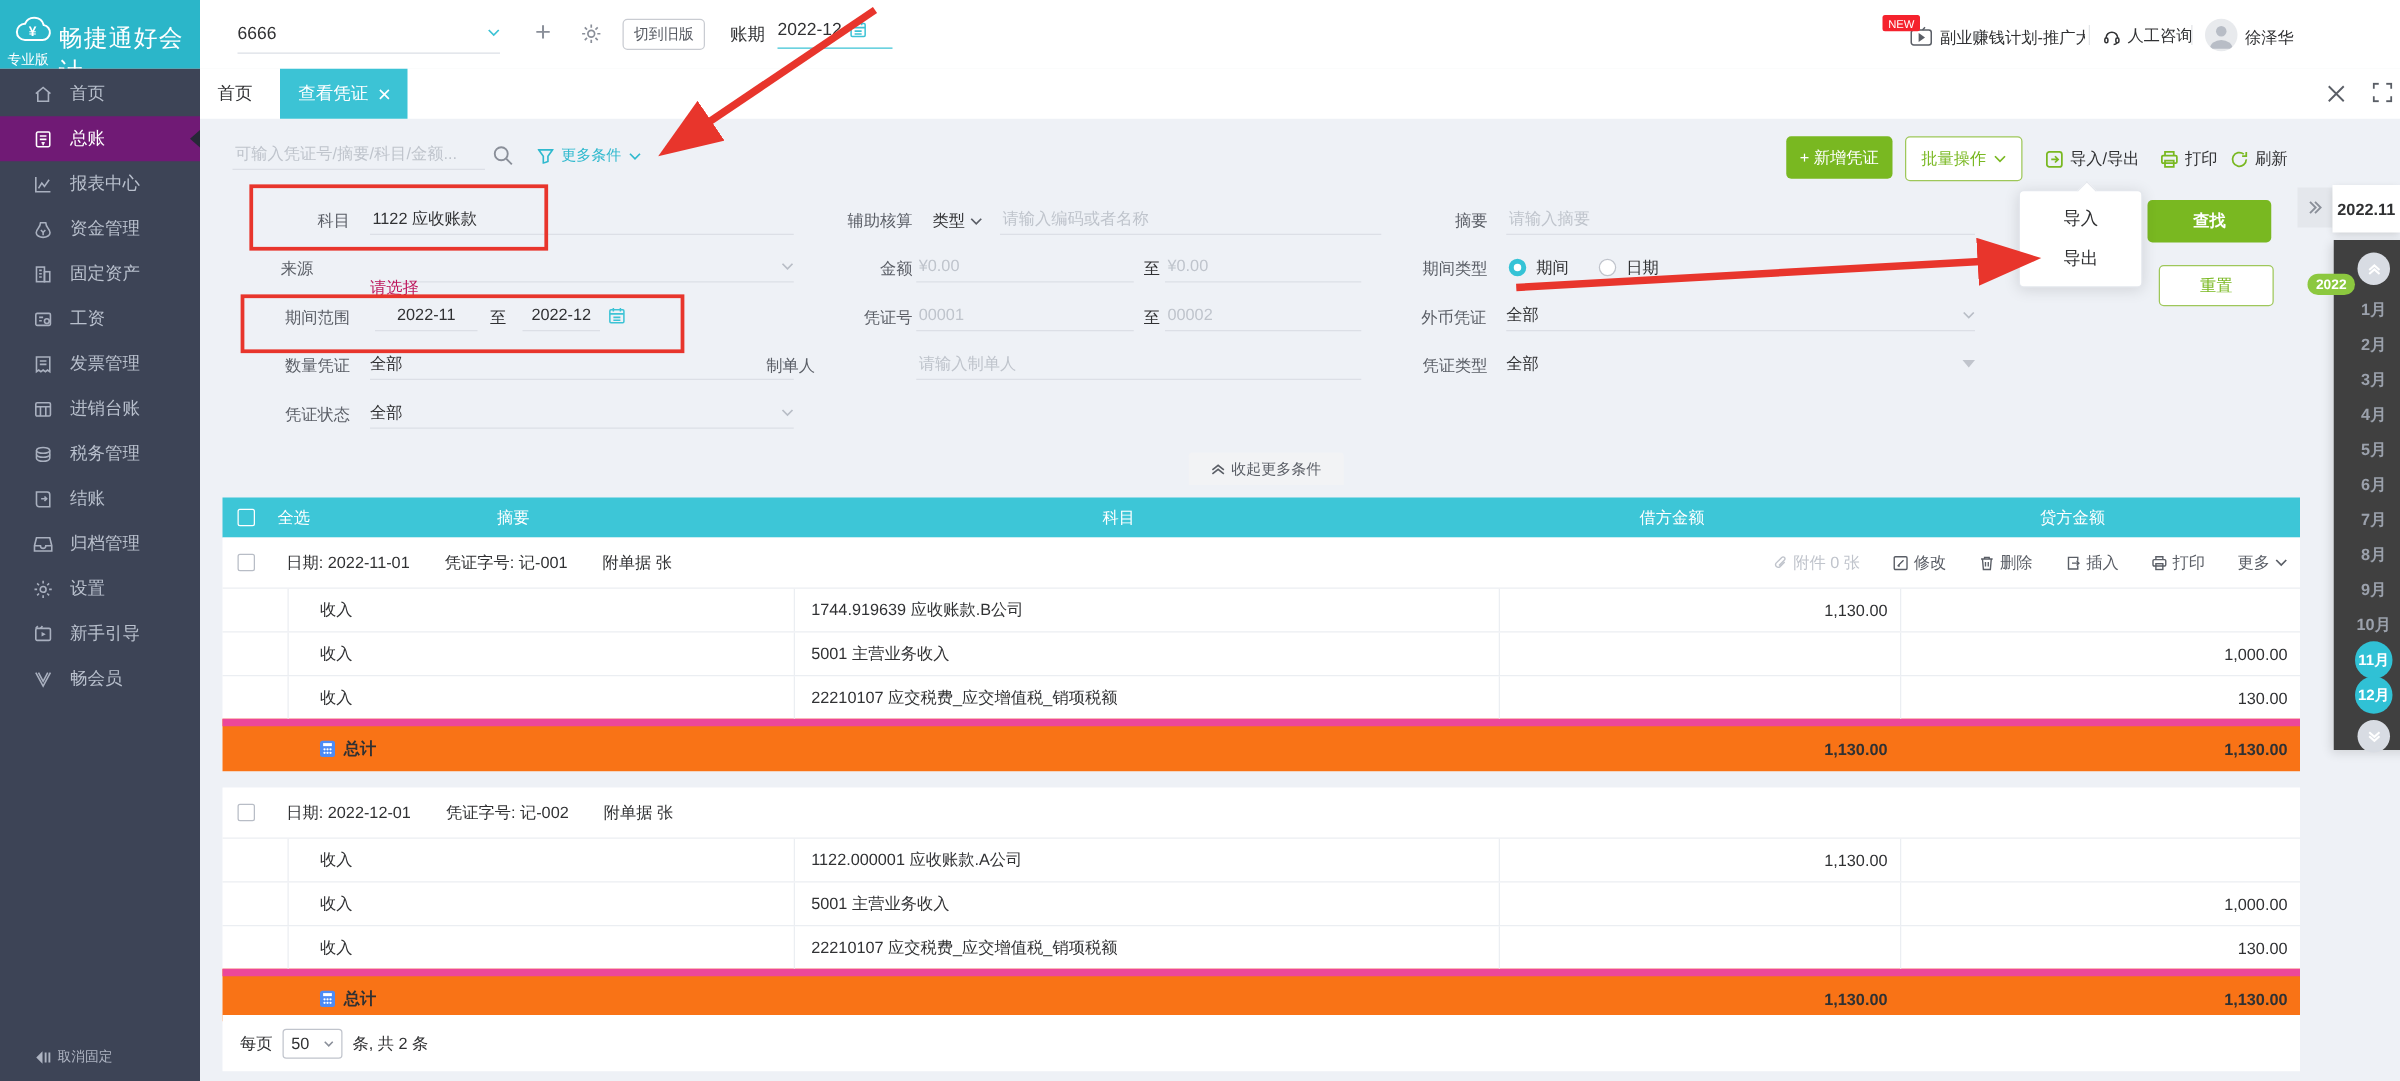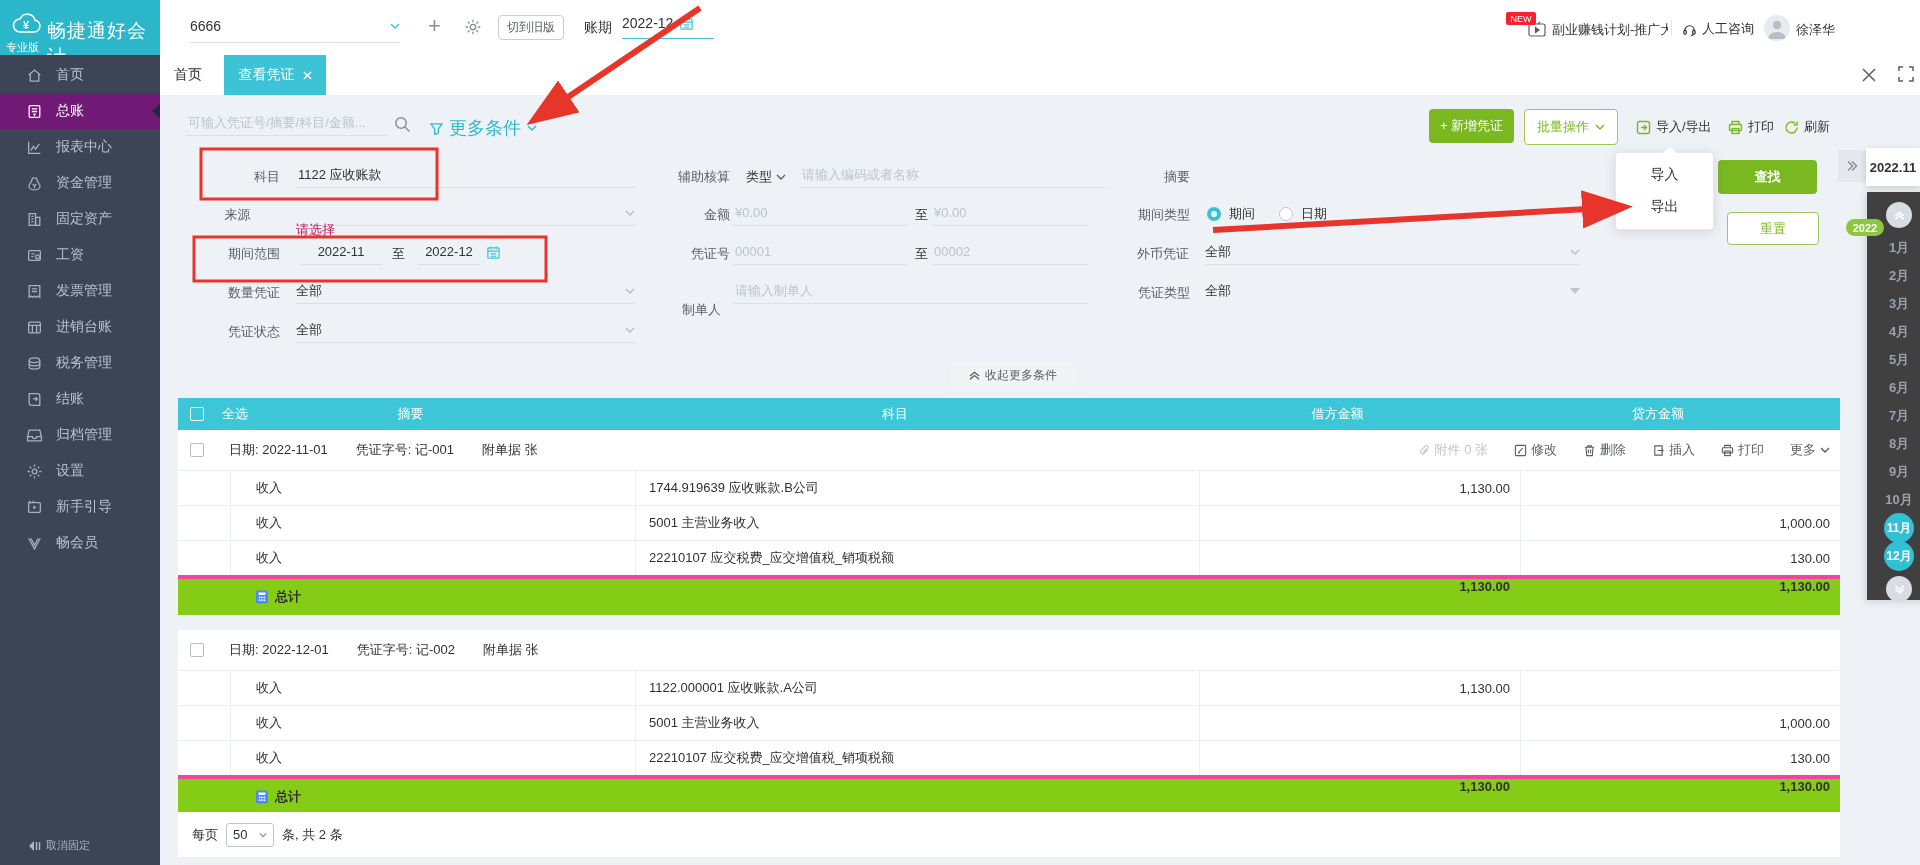--- a/index.html
+++ b/index.html
@@ -33,21 +33,21 @@
 .tool-link{display:flex;align-items:center;gap:5px;color:#303133;font-size:13px;cursor:pointer;}
 .gicon{width:15px;height:15px;stroke:#79b821;fill:none;stroke-width:1.4;}
 
 .thead{left:178px;top:398px;width:1662px;height:32px;background:#3dc6d7;color:#fff;display:flex;align-items:center;}
 .tc0{width:52px;box-sizing:border-box;}.tc1{width:405px;box-sizing:border-box;}.tc2{width:564px;box-sizing:border-box;}.tc3{width:321px;box-sizing:border-box;}.tc4{width:320px;box-sizing:border-box;}
 .group{position:absolute;width:1662px;background:#fff;}
 .grow{display:flex;align-items:center;height:34px;border-top:1px solid #ebeef2;}
 .grow .tc1,.grow .tc2,.grow .tc3,.grow .tc4{border-left:1px solid #ebeef2;height:100%;display:flex;align-items:center;box-sizing:border-box;}
 .amt{justify-content:flex-end;padding-right:10px;}
 .ghead{display:flex;align-items:center;height:40px;padding-left:12px;box-sizing:border-box;gap:0;}
-.gtotal{display:flex;height:36px;background:#84cc16;border-top:4px solid #ec4899;font-weight:bold;}
+.gtotal{display:flex;align-items:center;height:36px;background:#f97316;border-top:6px solid #ec4899;font-weight:bold;}
 .gtotal .tc3,.gtotal .tc4{justify-content:flex-end;padding-right:10px;display:flex;}
 .act{display:flex;align-items:center;gap:4px;color:#5a5e66;font-size:13px;cursor:pointer;}
 .aic{width:13px;height:13px;stroke:#5a5e66;fill:none;stroke-width:1.2;}
 .cbx{width:14px;height:14px;border:1px solid #b8bdc6;border-radius:2px;background:#fff;box-sizing:border-box;cursor:pointer;}
 
 #mpanel{left:1867px;top:192px;width:64px;height:408px;background:#404040;box-shadow:-2px 2px 8px rgba(0,0,0,.12);}
 .mon{height:28px;display:flex;align-items:center;justify-content:center;color:#9ba1ac;font-size:13px;font-weight:bold;cursor:pointer;}
 .mon.m-active{color:#fff;}
 .mcirc{width:30px;height:30px;border-radius:50%;background:#30c1d5;display:flex;align-items:center;justify-content:center;font-size:12px;}
 .gcirc{width:26px;height:26px;border-radius:50%;background:#d8dce3;display:flex;align-items:center;justify-content:center;margin:6px auto;cursor:pointer;}
@@ -253,21 +253,21 @@
       </svg>
   </div>
 
   <div class="fld" style="left:186px;top:110px;width:202px;">
     <input type="text" placeholder="可输入凭证号/摘要/科目/金额..." style="">
   </div>
   <svg class="abs" style="left:394px;top:116px;width:17px;height:17px;stroke:#8a8f99;fill:none;stroke-width:1.5;cursor:pointer;" viewBox="0 0 17 17">
       <circle cx="7" cy="7" r="5.2"></circle>
       <path d="M11 11 L15.5 15.5"></path>
     </svg>
-  <div class="abs teal" style="left:430px;top:116px;display:flex;align-items:center;gap:6px;cursor:pointer;font-size:18px;">
+  <div class="abs teal" style="left:430px;top:116px;display:flex;align-items:center;gap:6px;cursor:pointer;font-size:12px;">
     <svg style="width:13px;height:13px;stroke:#2fb9ce;fill:none;stroke-width:1.4;" viewBox="0 0 14 14">
         <path d="M1 2h12L9 7.5V12l-4 1.5V7.5z"></path>
       </svg>
     <span>更多条件</span>
     <svg class="chev" viewBox="0 0 10 10">
         <path d="M1 3 L5 7 L9 3" stroke="#2fb9ce" fill="none" stroke-width="1.4"></path>
       </svg>
   </div>
   <div class="abs btn-green" style="left:1429px;top:109px;width:85px;height:34px;">+ 新增凭证</div>
   <div class="abs btn-green-o" style="left:1524px;top:109px;width:92px;height:34px;">
@@ -355,26 +355,29 @@
     <input type="text" placeholder="¥0.00" style="">
   </div>
   <div class="abs lbl" style="left:645px;top:245px;width:85px;text-align:right;">凭证号</div>
   <div class="fld" style="left:733px;top:239px;width:174px;">
     <input type="text" placeholder="00001" style="">
   </div>
   <span class="abs val" style="left:915px;top:245px;">至</span>
   <div class="fld" style="left:932px;top:239px;width:157px;">
     <input type="text" placeholder="00002" style="">
   </div>
-  <div class="abs lbl" style="left:659px;top:284px;width:85px;text-align:center;margin-top:17px;">制单人</div>
+  <div class="abs lbl" style="left:613px;top:284px;width:85px;text-align:left;">制单人</div>
   <div class="fld" style="left:733px;top:278px;width:356px;">
     <input type="text" placeholder="请输入制单人" style="">
   </div>
 
   <div class="abs lbl" style="left:1105px;top:168px;width:85px;text-align:right;">摘要</div>
+  <div class="fld" style="left:1205px;top:162px;width:375px;">
+    <input type="text" placeholder="请输入摘要" style="">
+  </div>
   <div class="abs lbl" style="left:1105px;top:206px;width:85px;text-align:right;">期间类型</div>
   <div class="abs" style="left:1207px;top:205px;display:flex;align-items:center;gap:8px;">
     <span class="radio" style="border:4px solid #35c3d6;background:#fff;"></span>
     <span class="val">期间</span>
     <span class="radio" style="border:1px solid #c0c4cc;background:#fff;margin-left:16px;"></span>
     <span class="val">日期</span>
   </div>
   <div class="abs lbl" style="left:1104px;top:245px;width:85px;text-align:right;">外币凭证</div>
   <div class="fld" style="left:1205px;top:239px;width:375px;">
     <span class="val" style="flex:1;">全部</span>

